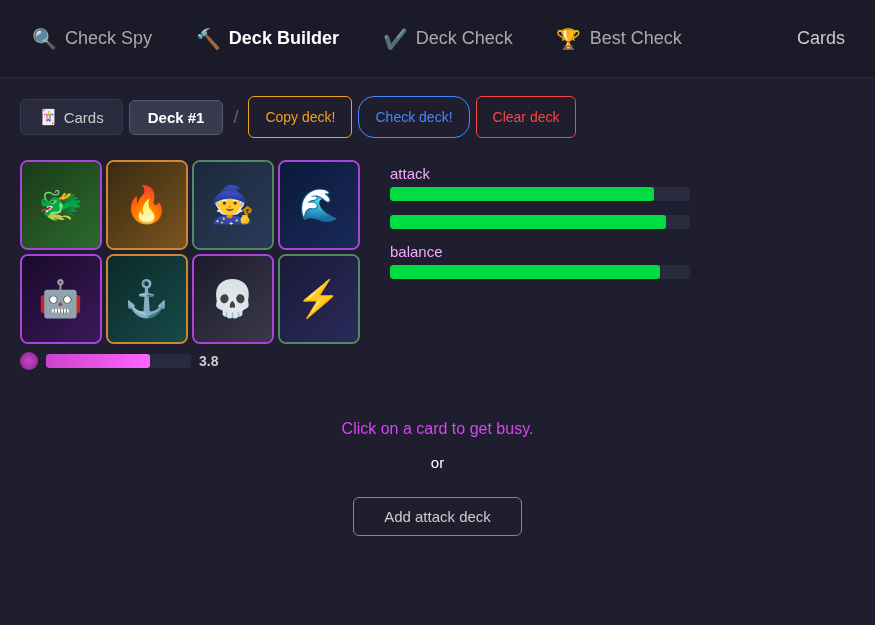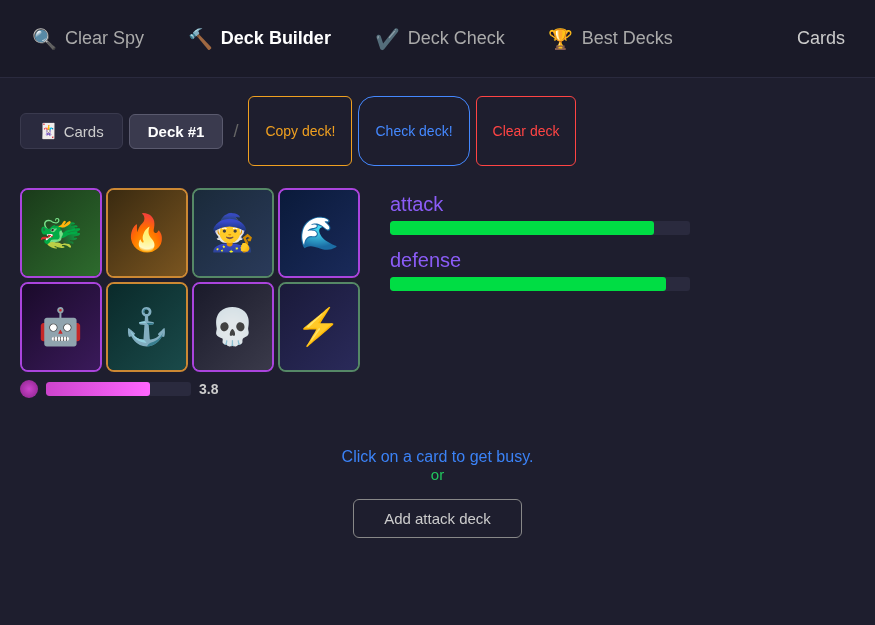--- a/index.html
+++ b/index.html
@@ -90,21 +90,21 @@
       border: 1px solid #5a5a6e;
       color: #fff;
       font-weight: 600;
     }
     .slash {
       color: #666;
       font-size: 18px;
       padding: 0 4px;
     }
     .action-btn {
-      padding: 26px 16px;
+      padding: 12px 16px;
       border-radius: 6px;
       cursor: pointer;
       font-size: 14px;
       font-weight: 500;
       border: 1px solid;
     }
     .copy-btn {
       background: transparent;
       border-color: #f0a020;
       color: #f0a020;
@@ -180,22 +180,22 @@
       flex-direction: column;
       gap: 14px;
       padding-top: 5px;
     }
     .stat-row {
       display: flex;
       flex-direction: column;
       gap: 5px;
     }
     .stat-label {
-      font-size: 20px;
-      color: #8b5cf6;
+      font-size: 15px;
+      color: #f0abfc;
     }
     .stat-bar-bg {
       width: 300px;
       height: 14px;
       background: #2a2a3e;
       border-radius: 3px;
       overflow: hidden;
     }
     .stat-bar-fill {
       height: 100%;
@@ -234,58 +234,58 @@
       font-size: 14px;
       font-weight: 600;
     }
 
     
     .bottom-section {
       text-align: center;
       margin-top: 50px;
     }
     .click-msg {
-      color: #3b82f6;
+      color: #d946ef;
       font-size: 16px;
-      margin-bottom: 0;
+      margin-bottom: 16px;
     }
     .or-text {
-      color: #22c55e;
+      color: #ffffff;
       font-size: 15px;
-      margin-bottom: 16px;
+      margin-bottom: 26px;
     }
     .add-deck-btn {
       background: transparent;
       border: 1px solid #888;
       color: #ccc;
       padding: 10px 30px;
       border-radius: 6px;
       cursor: pointer;
       font-size: 15px;
     }
   </style>
 </head>
 <body>
 
 <nav class="navbar">
   <div class="nav-item">
     <span class="nav-icon">🔍</span>
-    <span>Clear Spy</span>
+    <span>Check Spy</span>
   </div>
   <div class="nav-item active">
     <span class="nav-icon">🔨</span>
     <span>Deck Builder</span>
   </div>
   <div class="nav-item">
     <span class="nav-icon">✔️</span>
     <span>Deck Check</span>
   </div>
   <div class="nav-item">
     <span class="nav-icon">🏆</span>
-    <span>Best Decks</span>
+    <span>Best Check</span>
   </div>
   <div class="nav-item-cards">
     <span>Cards</span>
   </div>
 </nav>
 
 <div class="main">
 
   <div class="tab-bar">
     <button class="tab-btn cards-tab">
@@ -349,23 +349,28 @@
     </div>
 
     <div class="stats-section">
       <div class="stat-row">
         <span class="stat-label">attack</span>
         <div class="stat-bar-bg">
           <div class="stat-bar-fill" style="width: 88%;"></div>
         </div>
       </div>
       <div class="stat-row">
-        <span class="stat-label">defense</span>
         <div class="stat-bar-bg">
           <div class="stat-bar-fill" style="width: 92%;"></div>
+        </div>
+      </div>
+      <div class="stat-row">
+        <span class="stat-label">balance</span>
+        <div class="stat-bar-bg">
+          <div class="stat-bar-fill" style="width: 90%;"></div>
         </div>
       </div>
     </div>
 
   </div>
 
   <div class="bottom-section">
     <p class="click-msg">Click on a card to get busy.</p>
     <p class="or-text">or</p>
     <button class="add-deck-btn">

